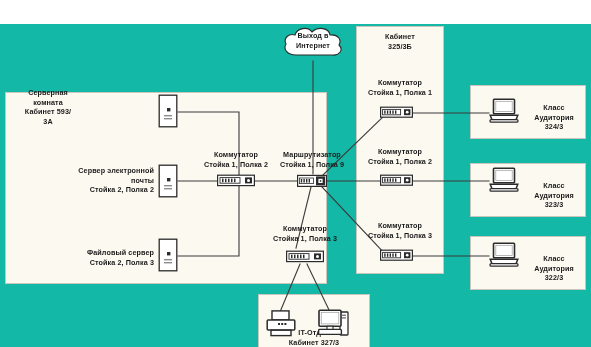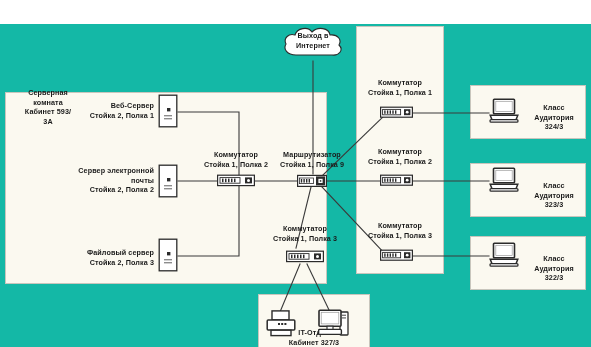--- a/index.html
+++ b/index.html
@@ -95,20 +95,22 @@
     </svg>
   </div>
   <div class="lbl" style="left:280px; top:7px; width:66px;">Выход в
 Интернет</div>
 
   <div class="lbl" style="left:10px; top:64px; width:76px;">Серверная
 комната
 Кабинет 593/
 3А</div>
 
+  <div class="lbl" style="left:358px; top:8px; width:84px;">Кабинет
+325/3Б</div>
 
   <div class="lbl" style="left:524px; top:79px; width:60px;">Класс
 Аудитория 324/3</div>
 
   <div class="lbl" style="left:524px; top:157px; width:60px;">Класс
 Аудитория 323/3</div>
 
   <div class="lbl" style="left:524px; top:230px; width:60px;">Класс
 Аудитория 322/3</div>
 
@@ -116,22 +118,20 @@
 Кабинет 327/3</div>
 
   <div class="node" style="left:158px; top:70px; width:20px; height:34px;">
     <svg width="20" height="34" viewBox="0 0 20 34" xmlns="http://www.w3.org/2000/svg">
       <rect x="1.2" y="1.2" width="17.6" height="31.6" fill="#FFFFFF" stroke="#2B2B2B" stroke-width="1.3"></rect>
       <rect x="9" y="14" width="3.4" height="3.4" fill="#2B2B2B"></rect>
       <rect x="6" y="21" width="8" height="1.4" fill="#8C8C8C"></rect>
       <rect x="6" y="24" width="8" height="1.4" fill="#8C8C8C"></rect>
     </svg>
   </div>
-  <div class="lbl left" style="left:70px; top:77px; width:84px;">Веб-Сервер
-Стойка 2, Полка 1</div>
 
   <div class="node" style="left:158px; top:140px; width:20px; height:34px;">
     <svg width="20" height="34" viewBox="0 0 20 34" xmlns="http://www.w3.org/2000/svg">
       <rect x="1.2" y="1.2" width="17.6" height="31.6" fill="#FFFFFF" stroke="#2B2B2B" stroke-width="1.3"></rect>
       <rect x="9" y="14" width="3.4" height="3.4" fill="#2B2B2B"></rect>
       <rect x="6" y="21" width="8" height="1.4" fill="#8C8C8C"></rect>
       <rect x="6" y="24" width="8" height="1.4" fill="#8C8C8C"></rect>
     </svg>
   </div>
   <div class="lbl left" style="left:60px; top:142px; width:94px;">Сервер электронной

